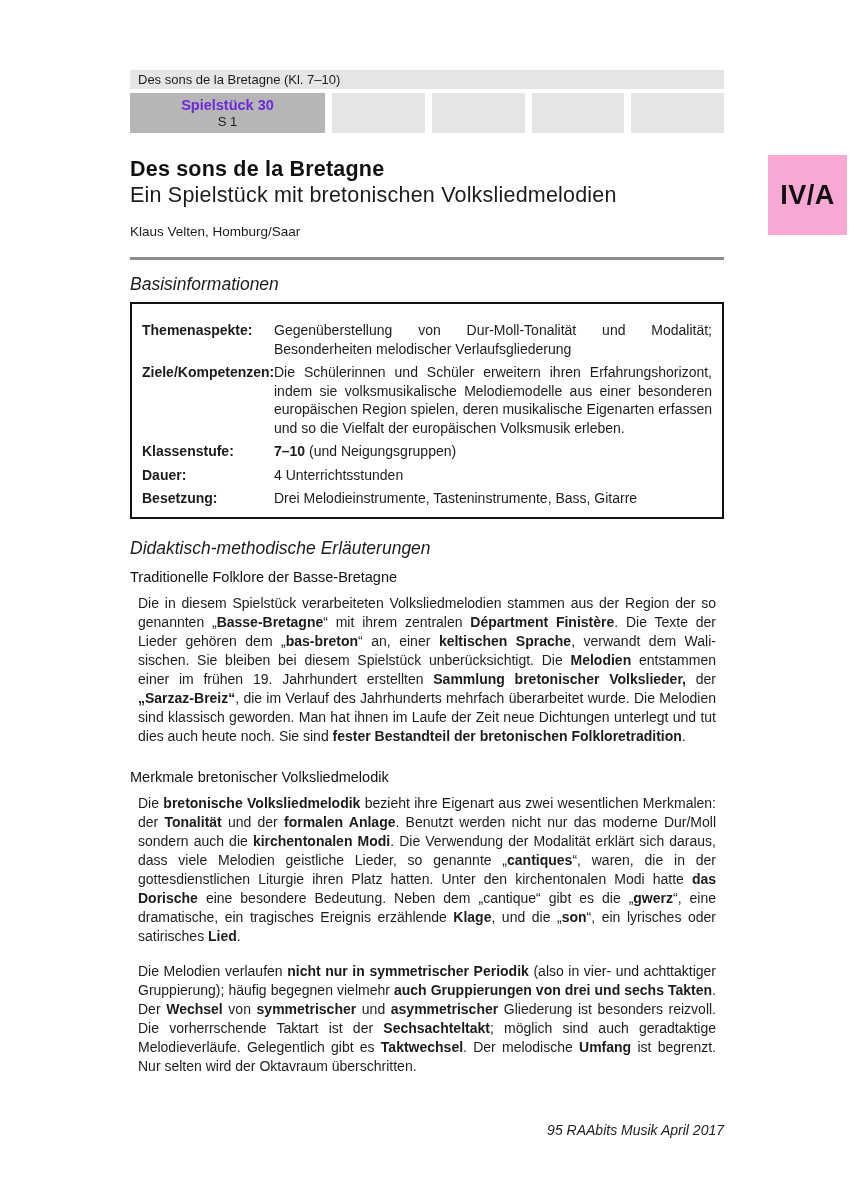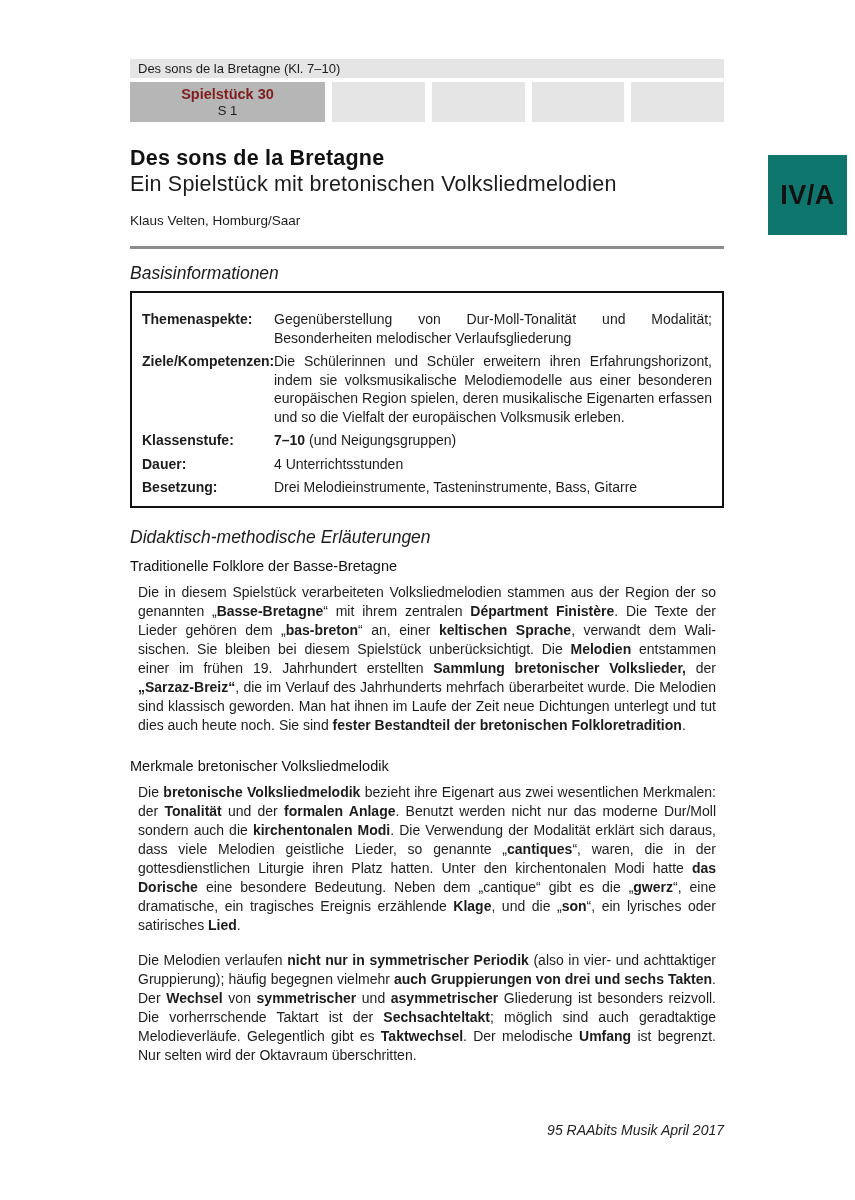--- a/index.html
+++ b/index.html
@@ -1,28 +1,28 @@
 <!DOCTYPE html>
 <html lang="de"><head>
 <meta charset="utf-8">
 <style>
   html,body{margin:0;padding:0;background:#fff;}
   .page{position:relative;width:855px;height:1200px;background:#ffffff;overflow:hidden;
         font-family:"Liberation Sans","DejaVu Sans",sans-serif;color:#1c1c1c;}
-  .content{position:absolute;left:130px;top:1px;width:594px;}
+  .content{position:absolute;left:130px;top:12px;width:594px;}
 
   .kicker{margin-top:58px;height:19px;line-height:19px;background:#e5e5e5;
           padding-left:8px;font-size:13px;box-sizing:border-box;color:#1c1c1c;}
 
   .tabs{margin-top:4px;height:40px;display:flex;gap:7px;}
   .tab{background:#e5e5e5;}
   .tab.active{width:195px;flex:none;background:#b6b6b6;display:flex;flex-direction:column;
               align-items:center;justify-content:center;}
   .tab.placeholder{flex:1;}
-  .tab-title{font-weight:bold;font-size:14.5px;line-height:17px;color:#7f1d1d;}
+  .tab-title{font-weight:bold;font-size:14.5px;line-height:17px;color:#6d28d9;}
   .tab-sub{font-size:13px;line-height:15px;color:#1c1c1c;}
 
   h1{margin:23px 0 0;font-size:21.5px;line-height:26px;font-weight:bold;color:#111;letter-spacing:.2px;}
   h2{margin:0;font-size:21.5px;line-height:26px;font-weight:400;color:#1c1c1c;letter-spacing:.2px;}
   .author{margin-top:15px;font-size:13.5px;line-height:18px;}
 
   .rule{margin-top:16px;height:3px;background:#8c8c8c;}
 
   .sec-heading{font-style:italic;font-size:17.5px;line-height:22px;color:#1c1c1c;}
   .sec-heading.basis{margin-top:13px;}
@@ -34,21 +34,21 @@
   .info-label{width:132px;flex:none;font-weight:bold;font-size:14px;line-height:18.5px;}
   .info-value{flex:1;font-size:14px;line-height:18.5px;text-align:justify;}
   .info-value b{font-weight:bold;}
 
   .subheading{margin-top:9px;font-weight:normal;font-size:14.5px;line-height:18px;color:#111;}
   .subheading.second{margin-top:22px;}
   p.body{margin:8px 8px 0;font-size:14px;line-height:19px;text-align:justify;hyphens:manual;}
   p.body.p3{margin-top:16px;}
   p.body b{font-weight:bold;}
 
-  .badge{position:absolute;left:768px;top:155px;width:79px;height:80px;background:#0f766e;
+  .badge{position:absolute;left:768px;top:155px;width:79px;height:80px;background:#f9a8d4;
          display:flex;align-items:center;justify-content:center;
          font-size:27px;font-weight:bold;color:#111;letter-spacing:.5px;}
 
   .footer{position:absolute;left:130px;top:1122px;width:594px;text-align:right;
           font-style:italic;font-size:14px;color:#222;}
 </style>
 </head>
 <body>
 
 <div class="page">

